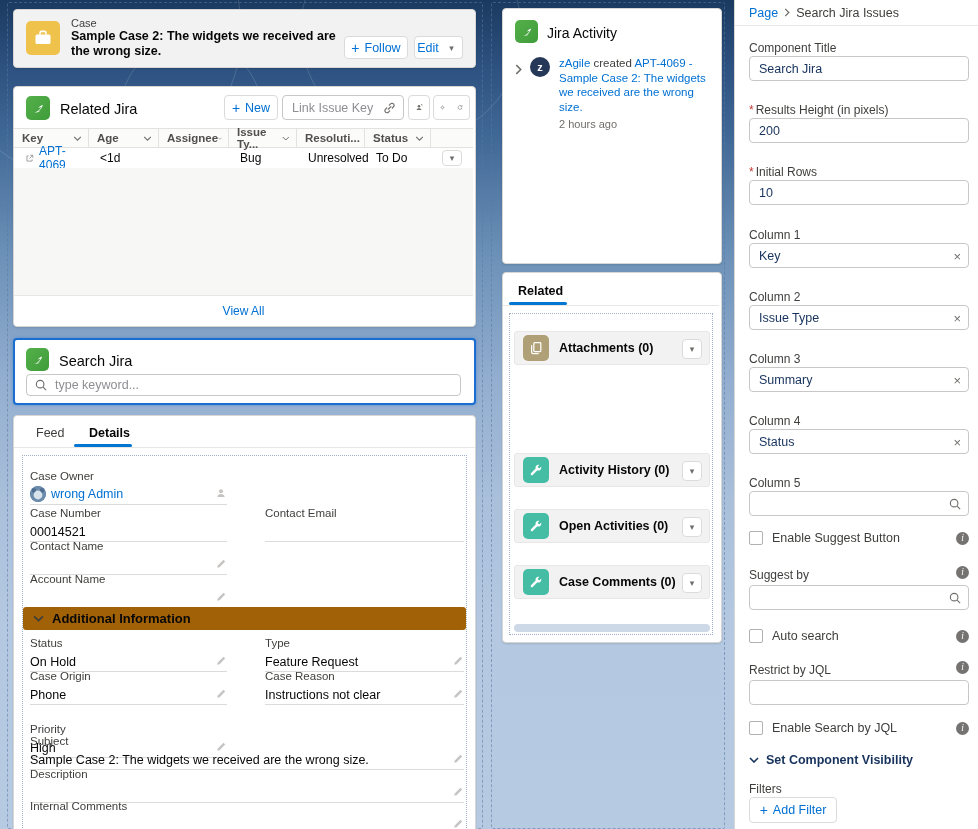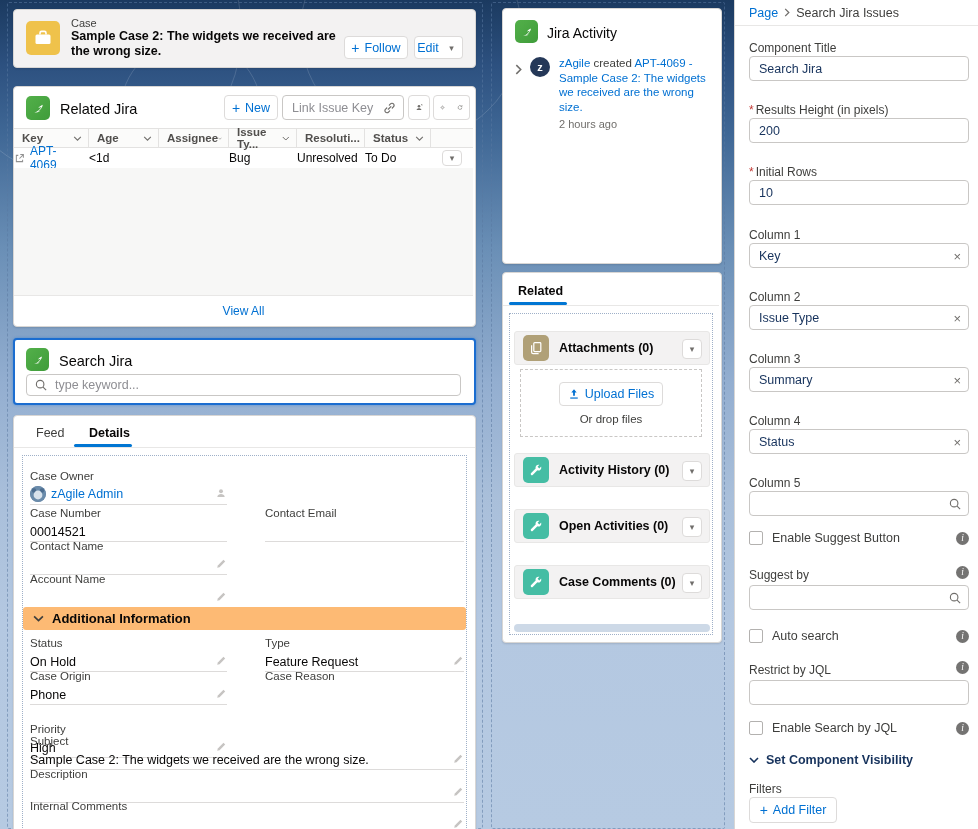--- a/index.html
+++ b/index.html
@@ -30,21 +30,21 @@
   
   .lbl{font-size:11.5px;color:#3e3e3c;line-height:13px;}
   .fld .val{display:flex;align-items:flex-end;justify-content:space-between;border-bottom:1px solid #dddbda;
     font-size:12.5px;color:#080707;height:19px;padding-bottom:2px;box-sizing:content-box;}
   .pencil{color:#c6c4c2;flex:0 0 auto;}
   .link{color:#0070d2;text-decoration:none;cursor:pointer;}
   
   .th-cell{position:absolute;top:0;height:100%;display:flex;align-items:center;justify-content:space-between;
     padding:0 6px 0 8px;box-sizing:border-box;border-right:1px solid #e3e2e1;color:#514f4d;font-size:11.5px;font-weight:bold;}
   .td-cell{position:absolute;top:0;height:100%;display:flex;align-items:center;gap:5px;
-    padding:0 6px 0 0;box-sizing:border-box;color:#080707;font-size:12px;}
+    padding:0 6px 0 11px;box-sizing:border-box;color:#080707;font-size:12px;}
   
   .rl-header{position:absolute;left:4px;width:196px;height:34px;background:#f3f2f2;border:1px solid #e8e7e6;
     border-radius:3px;box-sizing:border-box;display:flex;align-items:center;}
   .rl-title{font-size:12.5px;font-weight:bold;color:#080707;margin-left:10px;text-align:right;}
   
   .prop-label{font-size:12px;color:#3e3e3c;}
   .req{color:#c23934;margin-right:2px;font-size:12px;}
   .info-icon{width:13px;height:13px;border-radius:50%;background:#747372;color:#fff;display:flex;align-items:center;
     justify-content:center;font-family:"Liberation Serif",serif;font-style:italic;font-size:9.5px;line-height:13px;}
   .checkbox{width:14px;height:14px;border:1px solid #b3b1af;border-radius:2px;background:#fff;box-sizing:border-box;cursor:pointer;}
@@ -236,21 +236,21 @@
       <div class="val">
         <span style="display:flex;align-items:center;gap:5px;">
           <span class="avatar-circle" style="width:16px;height:16px;background:#5d7da0;overflow:hidden;">
             <svg width="16" height="16" viewBox="0 0 16 16">
                 <circle cx="8" cy="8" r="8" fill="#6b8cab"></circle>
                 <circle cx="4" cy="4.5" r="2.2" fill="#4c6d8f"></circle>
                 <circle cx="12" cy="4.5" r="2.2" fill="#4c6d8f"></circle>
                 <circle cx="8" cy="9" r="4.4" fill="#d9e3ec"></circle>
               </svg>
           </span>
-          <a class="link" style="font-size:12.5px;">zAgile Admin</a>
+          <a class="link" style="font-size:12.5px;">wrong Admin</a>
         </span>
         <span class="pencil">
           <svg width="12" height="12" viewBox="0 0 16 16">
               <circle cx="8" cy="5.6" r="2.6" fill="currentColor"></circle>
               <path d="M3 13.2c.6-2.5 2.6-3.8 5-3.8s4.4 1.3 5 3.8z" fill="currentColor"></path>
             </svg>
         </span>
       </div>
     </div>
 
@@ -280,21 +280,21 @@
     <div class="abs fld" style="left:7px;top:84px;width:197px;">
       <div class="lbl">Contact Name</div>
       <div class="val">
           <span></span>
         <span class="pencil"><svg width="11" height="11" viewBox="0 0 14 14" fill="currentColor">
               <path d="M1.5 12.5l.8-3 7.2-7.2 2.2 2.2-7.2 7.2z"></path>
             </svg></span>
       </div>
     </div>
 
-    <div class="abs" style="left:0px;top:151px;width:443px;height:23px;background:#fdba74;border-radius:3px;display:flex;align-items:center;">
+    <div class="abs" style="left:0px;top:151px;width:443px;height:23px;background:#a16207;border-radius:3px;display:flex;align-items:center;">
       <svg style="margin-left:10px;" width="11" height="7" viewBox="0 0 10 6">
           <path d="M1 1l4 4 4-4" fill="none" stroke="#3e3e3c" stroke-width="1.5"></path>
         </svg>
       <span style="margin-left:8px;font-size:13px;font-weight:bold;color:#080707;">Additional Information</span>
     </div>
 
     <div class="abs fld" style="left:7px;top:181px;width:197px;">
       <div class="lbl">Status</div>
       <div class="val">
           <span>On Hold</span>
@@ -317,20 +317,26 @@
       <div class="lbl">Case Origin</div>
       <div class="val">
           <span>Phone</span>
         <span class="pencil"><svg width="11" height="11" viewBox="0 0 14 14" fill="currentColor">
               <path d="M1.5 12.5l.8-3 7.2-7.2 2.2 2.2-7.2 7.2z"></path>
             </svg></span>
       </div>
     </div>
     <div class="abs fld" style="left:242px;top:214px;width:199px;">
       <div class="lbl">Case Reason</div>
+      <div class="val">
+          <span>Instructions not clear</span>
+        <span class="pencil"><svg width="11" height="11" viewBox="0 0 14 14" fill="currentColor">
+              <path d="M1.5 12.5l.8-3 7.2-7.2 2.2 2.2-7.2 7.2z"></path>
+            </svg></span>
+      </div>
     </div>
 
     <div class="abs fld" style="left:7px;top:249px;width:197px;margin-top:18px;">
       <div class="lbl">Priority</div>
       <div class="val">
           <span>High</span>
         <span class="pencil"><svg width="11" height="11" viewBox="0 0 14 14" fill="currentColor">
               <path d="M1.5 12.5l.8-3 7.2-7.2 2.2 2.2-7.2 7.2z"></path>
             </svg></span>
       </div>
@@ -399,30 +405,20 @@
             <rect x="5.5" y="1.8" width="8" height="10.4" rx="1"></rect>
             <path d="M3 4.8v8a1.6 1.6 0 001.6 1.6H11"></path>
           </svg>
       </span>
       <span class="rl-title">Attachments (0)</span>
       <button class="chev-btn" style="position:absolute;right:7px;top:7px;width:20px;height:20px;">
         <span>▾</span>
       </button>
     </div>
 
-    <div class="abs" style="left:10px;top:55px;width:182px;height:68px;border:1px dashed #c9c7c5;box-sizing:border-box;display:flex;flex-direction:column;align-items:center;justify-content:center;gap:7px;">
-      <button class="sf-btn" style="width:104px;height:24px;">
-        <svg width="12" height="12" viewBox="0 0 16 16" fill="#0070d2">
-            <path d="M8 1.8l3.6 4.2H9.2v4.4H6.8V6H4.4z"></path>
-            <path d="M3 12.6h10v1.6H3z"></path>
-          </svg>
-        <span>Upload Files</span>
-      </button>
-      <span style="font-size:11.5px;color:#3e3e3c;">Or drop files</span>
-    </div>
 
     <div class="rl-header" style="top:139px;">
       <span class="icon-tile" style="width:26px;height:26px;margin-left:8px;background:#45bda4;">
         <svg width="14" height="14" viewBox="0 0 16 16">
             <path fill="#fff" d="M13.9 4.1a3.4 3.4 0 01-4.3 4.3l-5.4 5.4a1.45 1.45 0 01-2-2l5.4-5.4a3.4 3.4 0 014.3-4.3L9.8 4.2l2 2z"></path>
           </svg>
       </span>
       <span class="rl-title">Activity History (0)</span>
       <button class="chev-btn" style="position:absolute;right:7px;top:7px;width:20px;height:20px;">
         <span>▾</span>

